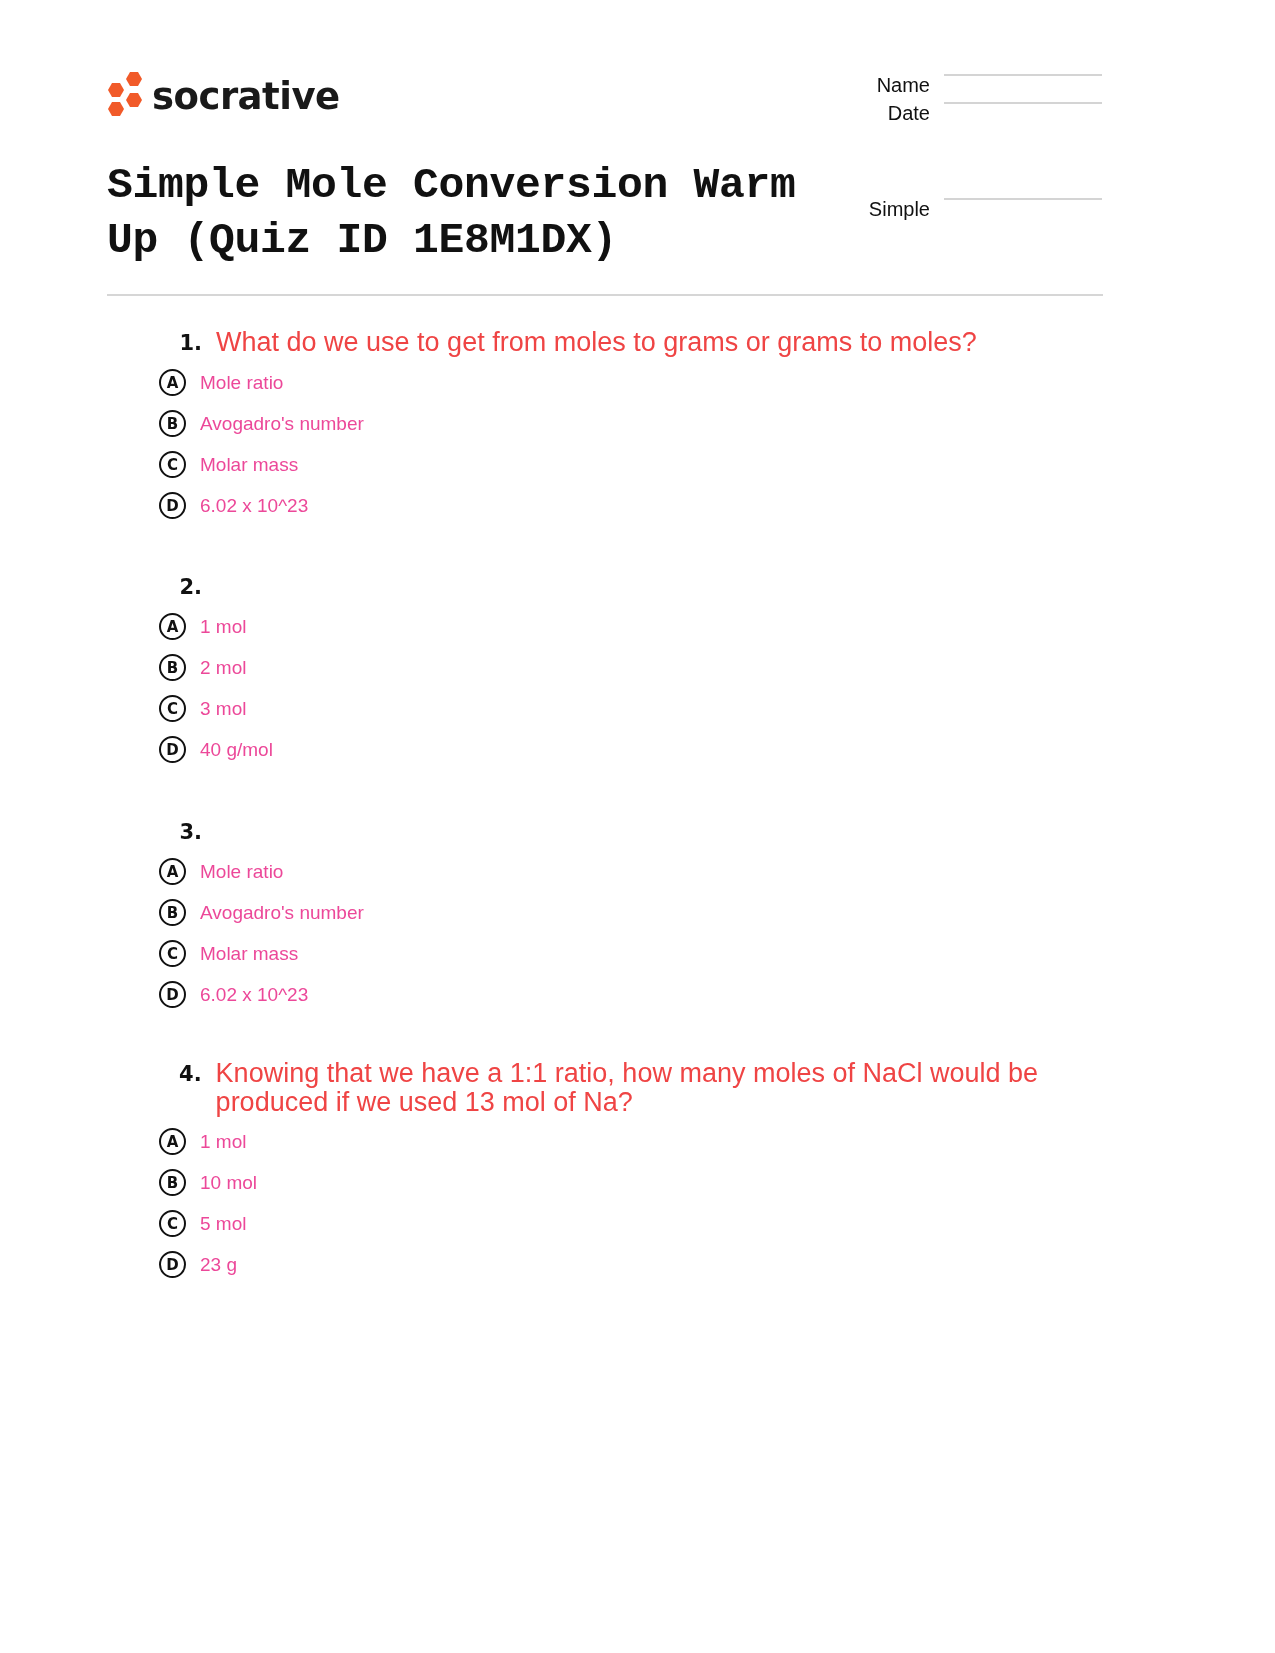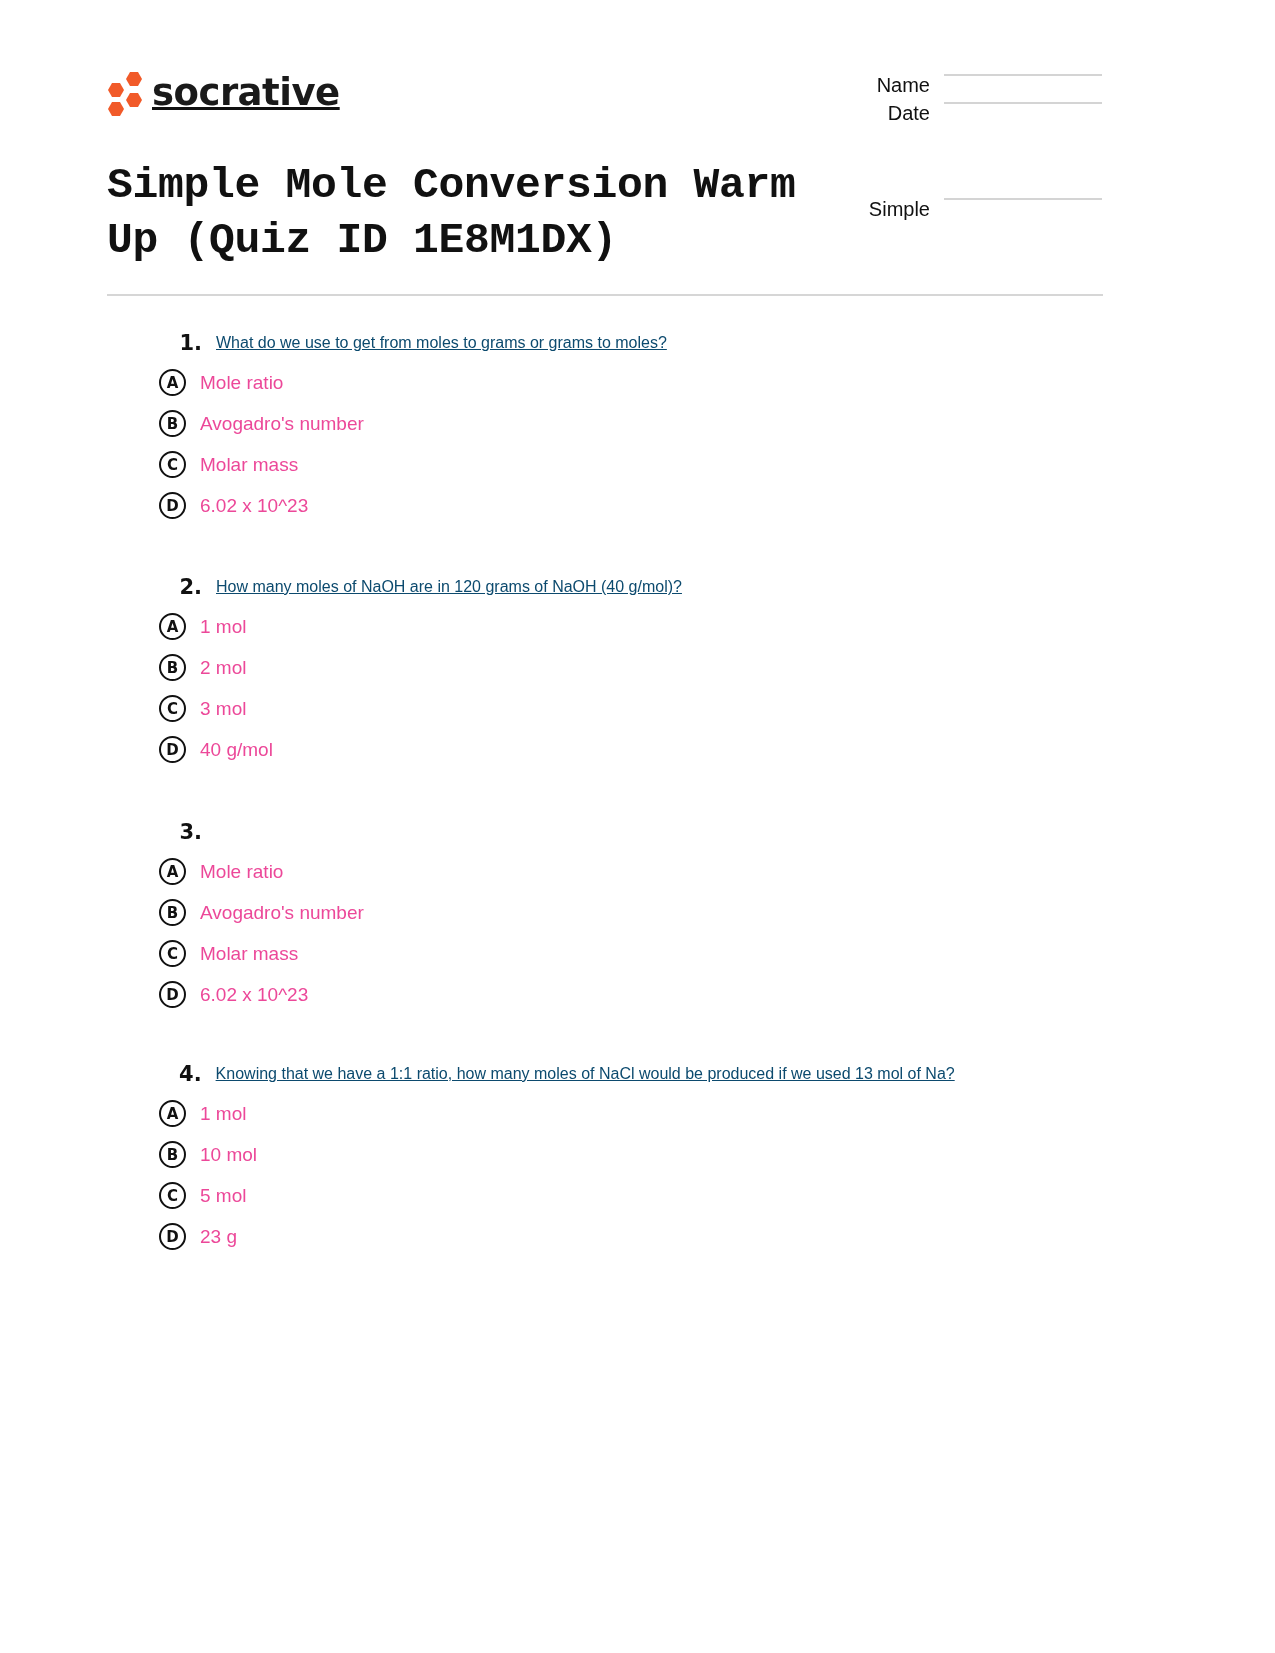--- a/index.html
+++ b/index.html
@@ -1,28 +1,28 @@
 <!DOCTYPE html>
 <html><head>
 <meta charset="utf-8">
 <style>
   html, body { margin:0; padding:0; background:#ffffff; }
   body { width:1275px; height:1653px; position:relative; font-family:"Liberation Sans", sans-serif; color:#111; overflow:hidden; }
-  .logo { position:absolute; left:106px; top:70px; height:48px; display:flex; align-items:center;text-decoration:underline; }
+  .logo { position:absolute; left:106px; top:70px; height:48px; display:flex; align-items:flex-end; }
   .logo svg { display:block; }
   .logo-text { font-family:"DejaVu Sans", sans-serif; font-size:37px; font-weight:bold; letter-spacing:-0.5px; color:#1a1a1a; margin-left:8px; margin-top:-4px; }
   .meta-row { position:absolute; right:0; display:flex; align-items:flex-start; }
   .meta-label { font-size:20px; color:#111; width:82px; text-align:right; margin-right:14px; }
   .meta-line { width:158px; border-bottom:2px solid #d4d4d4; margin-bottom:-4px; }
   .title { position:absolute; left:107px; top:158px; width:740px; font-family:Liberation Mono, monospace; font-size:43px; line-height:55px; font-weight:bold; color:#111; letter-spacing:-0.3px; margin:0; }
   .divider { position:absolute; left:107px; top:294px; width:996px; height:2px; background:#d6d6d6; }
   .question { position:absolute; left:158px; width:920px; }
   .q-head { display:flex; align-items:flex-start; }
   .q-num { width:44px; text-align:right; font-family:"DejaVu Sans", sans-serif; font-weight:bold; font-size:21px; padding-right:0px; box-sizing:border-box; line-height:30px; margin-right:0px; }
-  .q-text { font-size:16px; line-height:29px; color:#0c4a6e; margin-left:-1px; padding-left:0;text-decoration:underline; }
+  .q-text { font-size:27px; line-height:29px; color:#ef4444; margin-left:-1px; padding-left:0; }
   .options { margin-top:4px; }
   .option { display:flex; align-items:center; height:41px; }
   .opt-circle { width:27px; height:27px; border:2px solid #111; border-radius:50%; display:flex; align-items:center; justify-content:center; font-family:"DejaVu Sans", sans-serif; font-weight:bold; font-size:15px; box-sizing:border-box; margin-right:14px; margin-left:1px; }
   .opt-text { font-size:19px; color:#ec4899; }
 </style>
 </head>
 <body>
 
 <div class="logo">
   <svg width="38" height="48" viewBox="0 0 38 48">
@@ -72,21 +72,20 @@
     <div class="option">
         <span class="opt-circle">D</span>
         <span class="opt-text">6.02 x 10^23</span>
       </div>
   </div>
 </div>
 
 <div class="question" style="top:572px;">
   <div class="q-head">
     <span class="q-num">2.</span>
-    <span class="q-text" style="margin-left:14px;">How many moles of NaOH are in 120 grams of NaOH (40 g/mol)?</span>
   </div>
   <div class="options">
     <div class="option">
         <span class="opt-circle">A</span>
         <span class="opt-text">1 mol</span>
       </div>
     <div class="option">
         <span class="opt-circle">B</span>
         <span class="opt-text">2 mol</span>
       </div>

